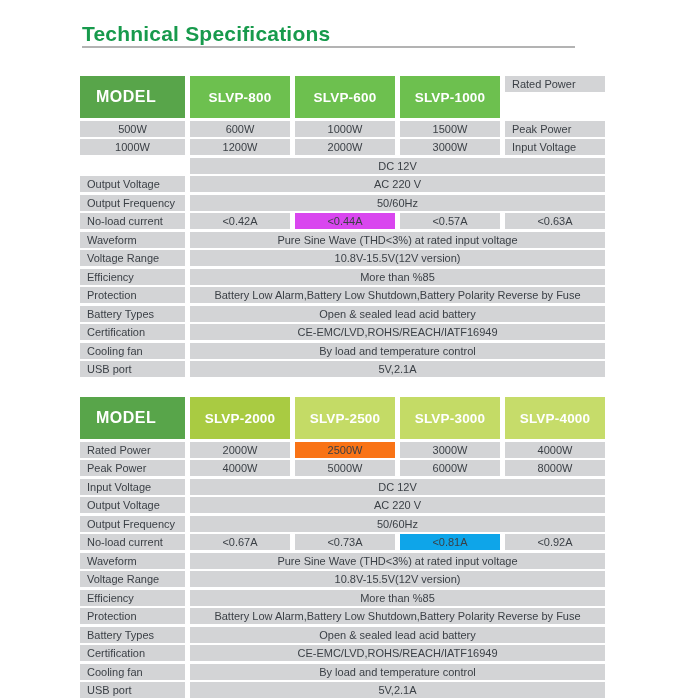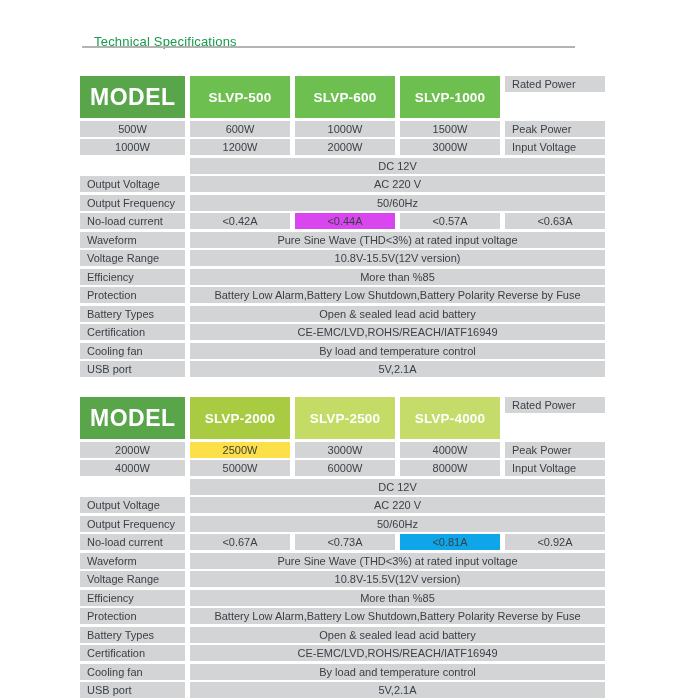--- a/index.html
+++ b/index.html
@@ -12,23 +12,23 @@
     position: relative;
     width: 700px;
     height: 700px;
     background: #ffffff;
     overflow: hidden;
   }
   .page-title {
     position: absolute;
     left: 82px;
     top: 22px;
-    margin: 12px;
-    font-size: 13px;
-    font-weight: normal;
+    margin: 0;
+    font-size: 21px;
+    font-weight: bold;
     letter-spacing: 0.2px;
   }
   .title-underline {
     position: absolute;
     left: 82px;
     top: 46px;
     width: 493px;
     height: 2px;
   }
   .spec-table {
@@ -43,22 +43,22 @@
   .spec-table.t0 { top: 76px; }
   .spec-table.t1 { top: 397px; }
   .hcell {
     height: 42px;
     display: flex;
     align-items: center;
     color: #ffffff;
     font-weight: bold;
   }
   .hcell.model {
-    padding-left: 10px;
-    font-size: 23px;
+    padding-left: 16px;
+    font-size: 16px;
     letter-spacing: 0.5px;
   }
   .hcell.col {
     justify-content: center;
     font-size: 13.5px;
     letter-spacing: 0.2px;
   }
   .cell {
     height: 16px;
     display: flex;
@@ -75,21 +75,21 @@
   }
 </style>
 </head>
 <body>
 
 <div class="page">
   <h1 class="page-title" style="color: rgb(23, 154, 76);">Technical Specifications</h1>
   <div class="title-underline" style="background: rgb(179, 179, 179);"></div>
   <div class="spec-table t0">
       <div class="hcell model" style="background: rgb(88, 165, 74); color: rgb(255, 255, 255);">MODEL</div>
-      <div class="hcell col" style="background: rgb(109, 192, 79); color: rgb(255, 255, 255);">SLVP-500</div>
+      <div class="hcell col" style="background: rgb(109, 192, 79); color: rgb(255, 255, 255);">SLVP-800</div>
       <div class="hcell col" style="background: rgb(109, 192, 79); color: rgb(255, 255, 255);">SLVP-600</div>
       <div class="hcell col" style="background: rgb(109, 192, 79); color: rgb(255, 255, 255);">SLVP-1000</div>
       <div class="cell label" style="background: rgb(211, 212, 214); color: rgb(58, 63, 69);">Rated Power</div>
       <div class="cell value" style="background: rgb(211, 212, 214); color: rgb(58, 63, 69);">500W</div>
       <div class="cell value" style="background: rgb(211, 212, 214); color: rgb(58, 63, 69);">600W</div>
       <div class="cell value" style="background: rgb(211, 212, 214); color: rgb(58, 63, 69);">1000W</div>
       <div class="cell value" style="background: rgb(211, 212, 214); color: rgb(58, 63, 69);">1500W</div>
       <div class="cell label" style="background: rgb(211, 212, 214); color: rgb(58, 63, 69);">Peak Power</div>
       <div class="cell value" style="background: rgb(211, 212, 214); color: rgb(58, 63, 69);">1000W</div>
       <div class="cell value" style="background: rgb(211, 212, 214); color: rgb(58, 63, 69);">1200W</div>
@@ -120,24 +120,25 @@
       <div class="cell spanval" style="background: rgb(211, 212, 214); color: rgb(58, 63, 69);">CE-EMC/LVD,ROHS/REACH/IATF16949</div>
       <div class="cell label" style="background: rgb(211, 212, 214); color: rgb(58, 63, 69);">Cooling fan</div>
       <div class="cell spanval" style="background: rgb(211, 212, 214); color: rgb(58, 63, 69);">By load and temperature control</div>
       <div class="cell label" style="background: rgb(211, 212, 214); color: rgb(58, 63, 69);">USB port</div>
       <div class="cell spanval" style="background: rgb(211, 212, 214); color: rgb(58, 63, 69);">5V,2.1A</div>
     </div>
   <div class="spec-table t1">
       <div class="hcell model" style="background: rgb(88, 165, 74); color: rgb(255, 255, 255);">MODEL</div>
       <div class="hcell col" style="background: rgb(169, 203, 66); color: rgb(255, 255, 255);">SLVP-2000</div>
       <div class="hcell col" style="background: rgb(196, 219, 102); color: rgb(255, 255, 255);">SLVP-2500</div>
+      <div class="hcell col" style="background: rgb(196, 219, 102); color: rgb(255, 255, 255);">SLVP-3000</div>
       <div class="hcell col" style="background: rgb(198, 220, 106); color: rgb(255, 255, 255);">SLVP-4000</div>
       <div class="cell label" style="background: rgb(211, 212, 214); color: rgb(58, 63, 69);">Rated Power</div>
       <div class="cell value" style="background: rgb(211, 212, 214); color: rgb(58, 63, 69);">2000W</div>
-      <div class="cell value" style="background: #fde047; color: rgb(58, 63, 69);">2500W</div>
+      <div class="cell value" style="background: #f97316; color: rgb(58, 63, 69);">2500W</div>
       <div class="cell value" style="background: rgb(211, 212, 214); color: rgb(58, 63, 69);">3000W</div>
       <div class="cell value" style="background: rgb(211, 212, 214); color: rgb(58, 63, 69);">4000W</div>
       <div class="cell label" style="background: rgb(211, 212, 214); color: rgb(58, 63, 69);">Peak Power</div>
       <div class="cell value" style="background: rgb(211, 212, 214); color: rgb(58, 63, 69);">4000W</div>
       <div class="cell value" style="background: rgb(211, 212, 214); color: rgb(58, 63, 69);">5000W</div>
       <div class="cell value" style="background: rgb(211, 212, 214); color: rgb(58, 63, 69);">6000W</div>
       <div class="cell value" style="background: rgb(211, 212, 214); color: rgb(58, 63, 69);">8000W</div>
       <div class="cell label" style="background: rgb(211, 212, 214); color: rgb(58, 63, 69);">Input Voltage</div>
       <div class="cell spanval" style="background: rgb(211, 212, 214); color: rgb(58, 63, 69);">DC 12V</div>
       <div class="cell label" style="background: rgb(211, 212, 214); color: rgb(58, 63, 69);">Output Voltage</div>

